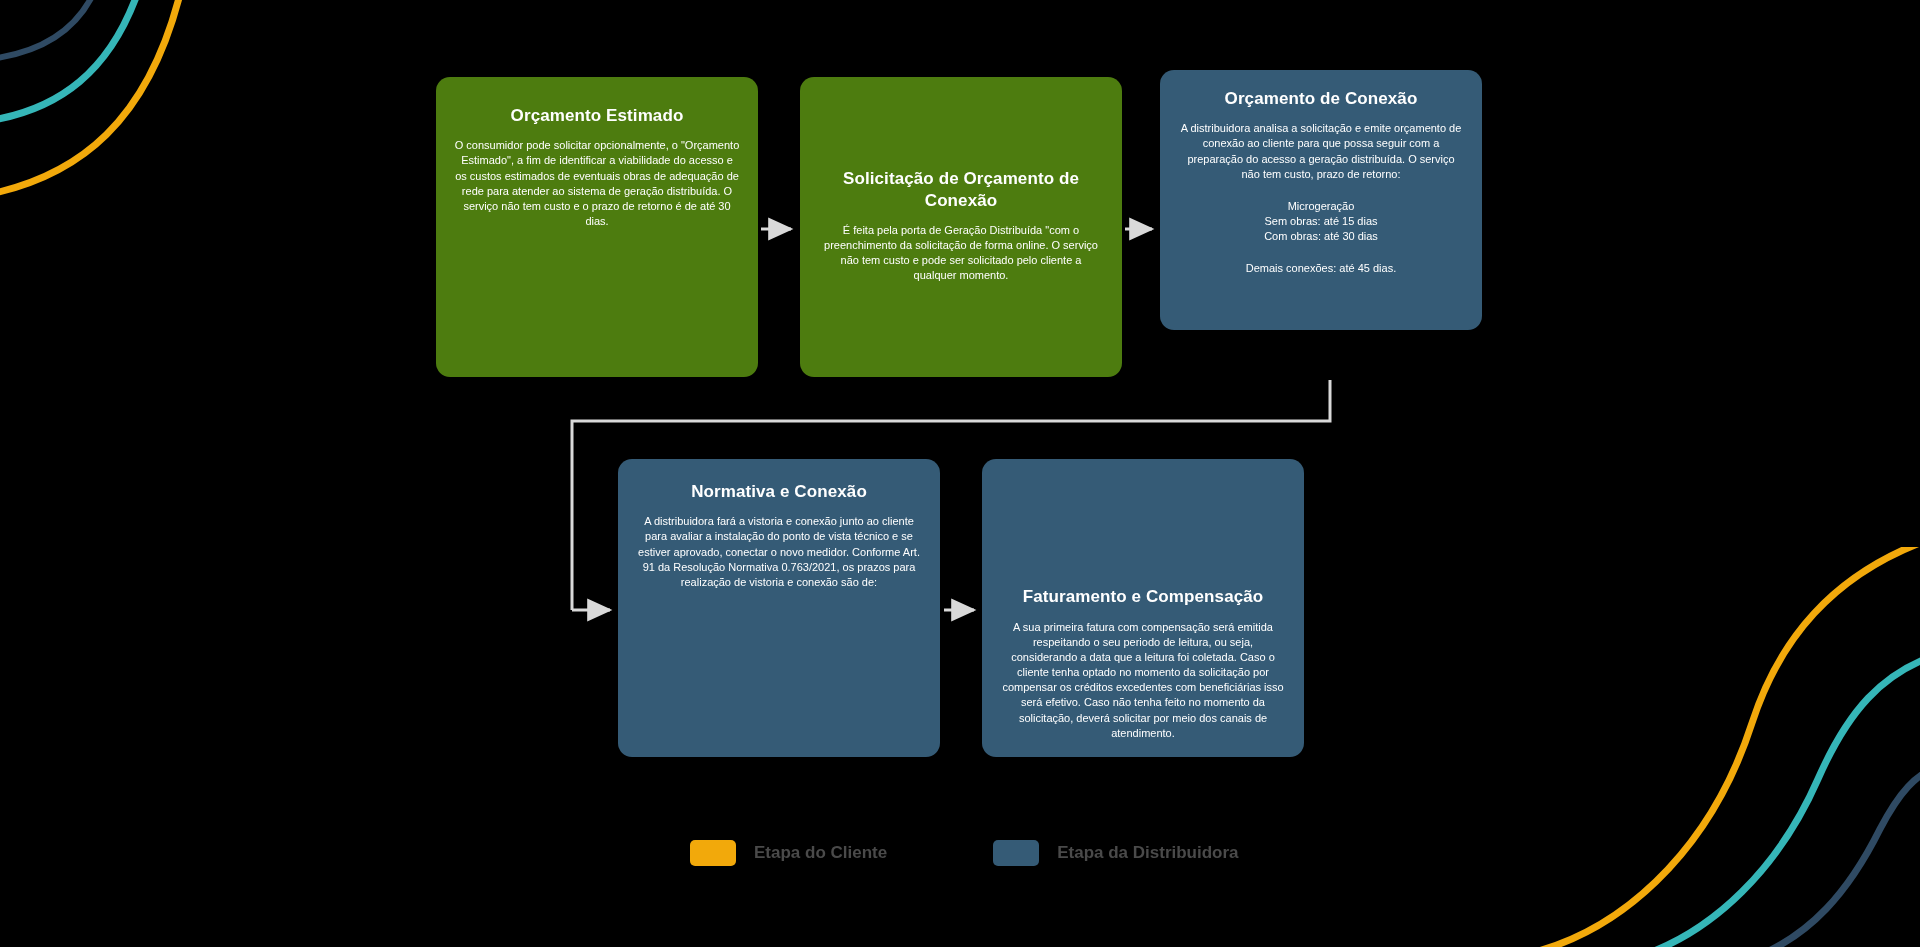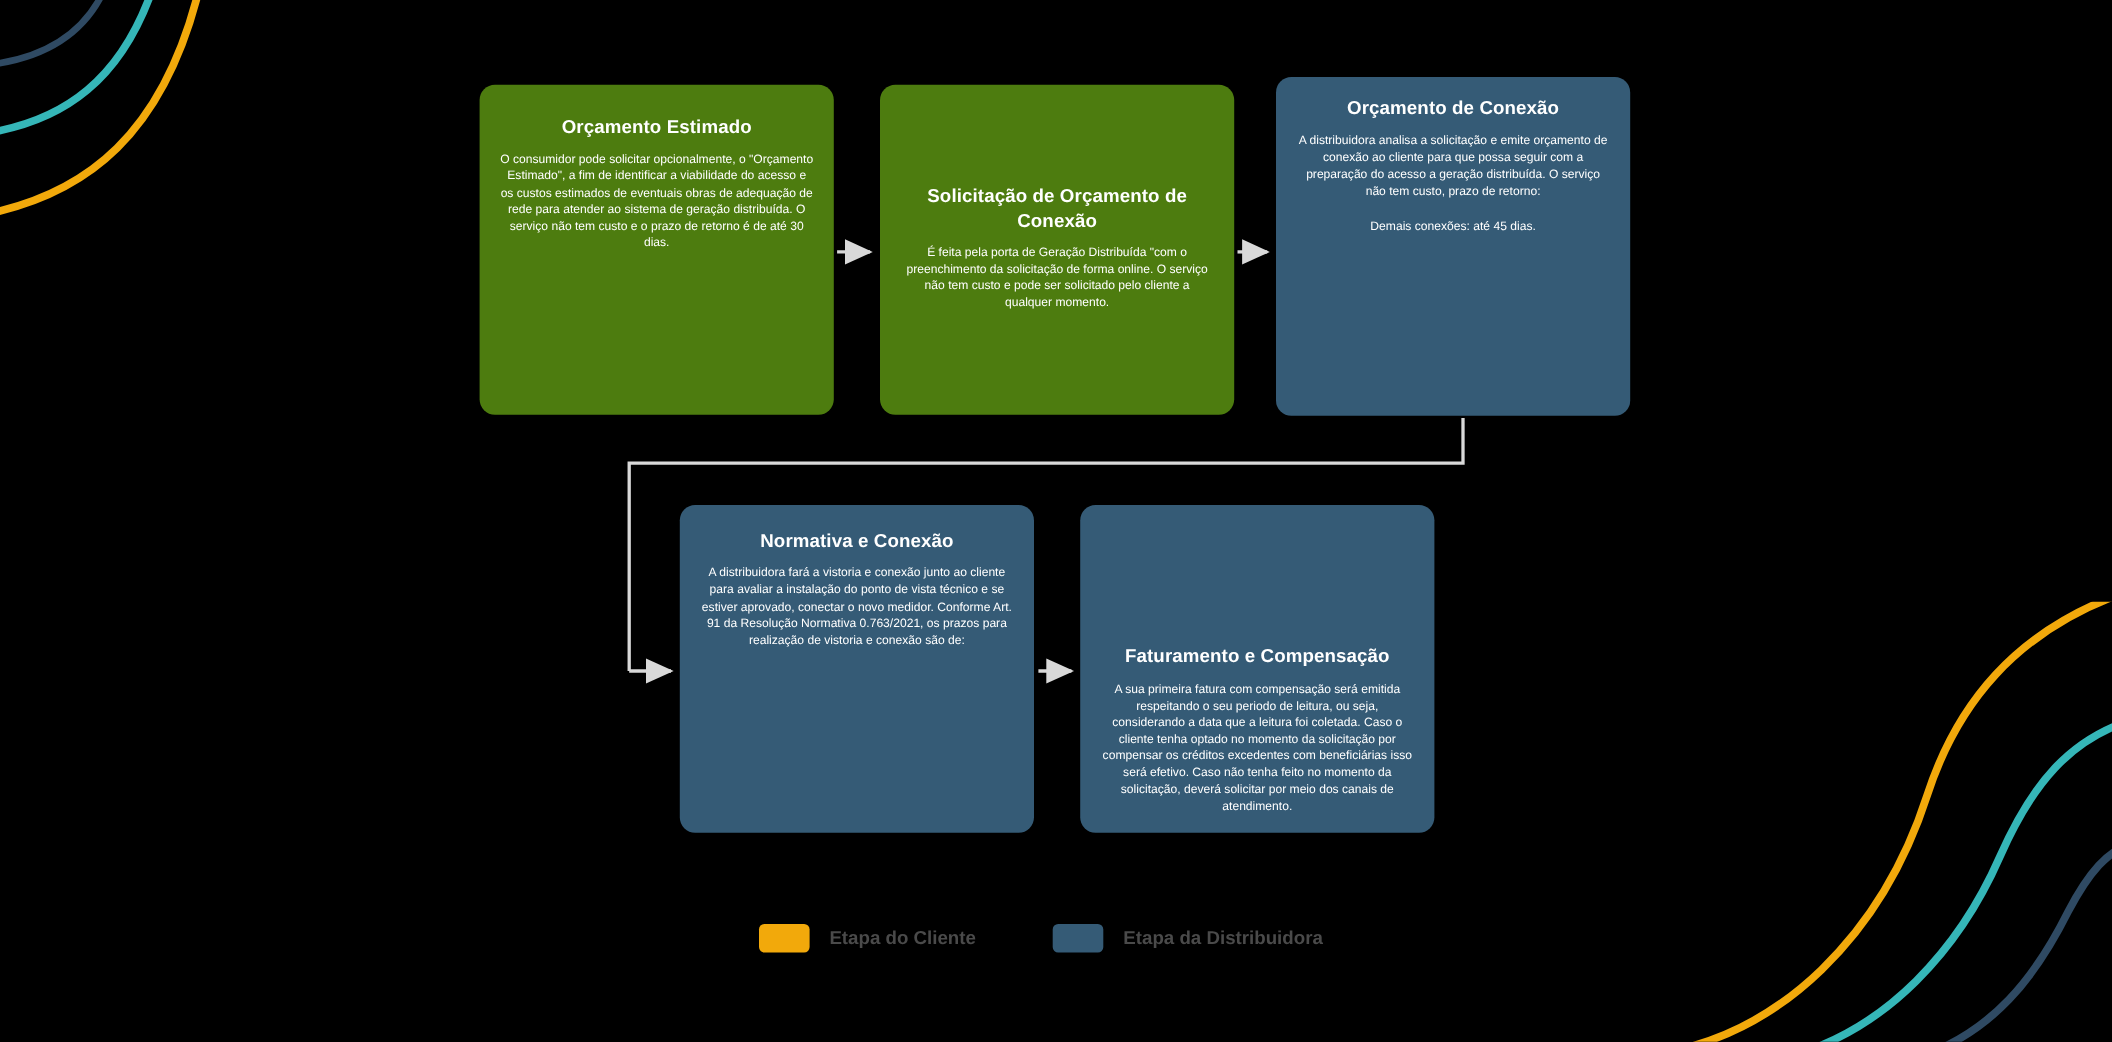--- a/index.html
+++ b/index.html
@@ -58,40 +58,40 @@
     font-weight: 400;
     line-height: 1.38;
     margin: 0;
     white-space: pre-line;
   }
   .card-body + .card-body { margin-top: 17px; }
 
   
   #card-1 { left: 436px; top: 77px;  width: 322px; height: 300px; justify-content: flex-start; padding-top: 28px; }
   #card-2 { left: 800px; top: 77px;  width: 322px; height: 300px; justify-content: center; align-items: flex-end; }
-  #card-3 { left: 1160px; top: 70px; width: 322px; height: 308px; justify-content: flex-start; padding-top: 18px; }
+  #card-3 { left: 1160px; top: 70px; width: 322px; height: 260px; justify-content: flex-start; padding-top: 18px; }
   #card-4 { left: 618px; top: 459px; width: 322px; height: 298px; justify-content: flex-start; padding-top: 22px; }
   #card-5 { left: 982px; top: 459px; width: 322px; height: 298px; justify-content: flex-end; padding-top: 22px; }
 
   
   #connectors {
     position: absolute;
     left: 0; top: 0;
     width: 1920px; height: 947px;
     pointer-events: none;
   }
 
   
   .legend {
     position: absolute;
     left: 690px;
     top: 840px;
     display: flex;
     align-items: center;
-    gap: 70px;
+    gap: 106px;
   }
   .legend-item {
     display: flex;
     align-items: center;
     gap: 18px;
   }
   .legend-swatch {
     width: 46px;
     height: 26px;
     border-radius: 5px;
@@ -152,20 +152,23 @@
   </div>
 
   <div class="card client" id="card-2">
     <div class="card-title">Solicitação de Orçamento de Conexão</div>
     <p class="card-body">É feita pela porta de Geração Distribuída "com o preenchimento da solicitação de forma online. O serviço não tem custo e pode ser solicitado pelo cliente a qualquer momento.</p>
   </div>
 
   <div class="card utility" id="card-3">
     <div class="card-title">Orçamento de Conexão</div>
     <p class="card-body">A distribuidora analisa a solicitação e emite orçamento de conexão ao cliente para que possa seguir com a preparação do acesso a geração distribuída. O serviço não tem custo, prazo de retorno:</p>
+    <p class="card-body">Microgeração
+Sem obras: até 15 dias
+Com obras: até 30 dias</p>
     <p class="card-body">Demais conexões: até 45 dias.</p>
   </div>
 
   <div class="card utility" id="card-4">
     <div class="card-title">Normativa e Conexão</div>
     <p class="card-body">A distribuidora fará a vistoria e conexão junto ao cliente para avaliar a instalação do ponto de vista técnico e se estiver aprovado, conectar o novo medidor. Conforme Art. 91 da Resolução Normativa 0.763/2021, os prazos para realização de vistoria e conexão são de:</p>
   </div>
 
   <div class="card utility" id="card-5">
     <div class="card-title">Faturamento e Compensação</div>

